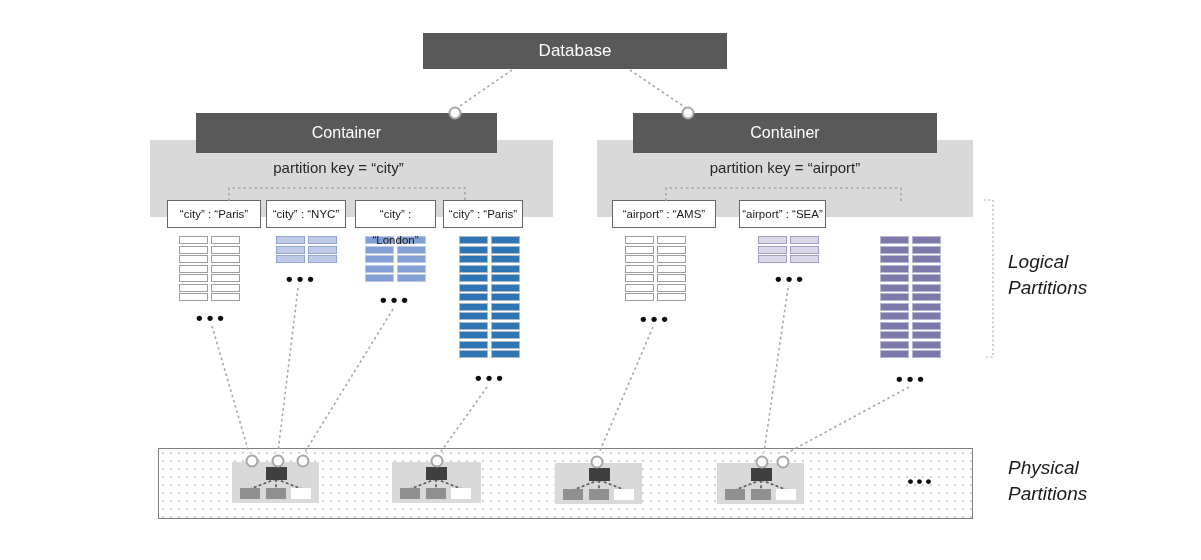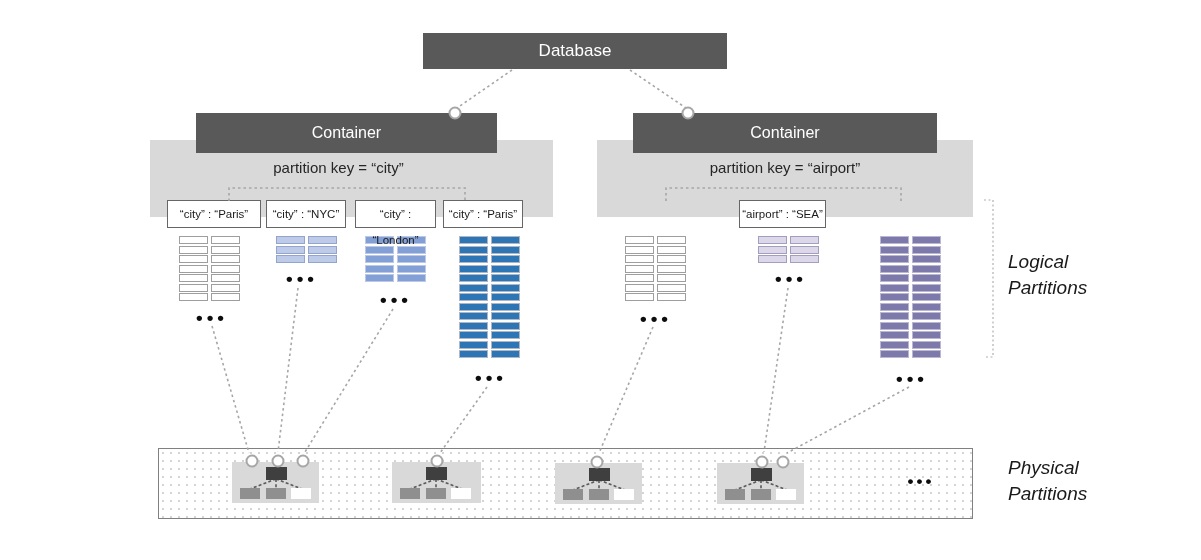--- a/index.html
+++ b/index.html
@@ -117,20 +117,21 @@
       <path d="M788,288 L764,452"></path>
       <path d="M909,387 L787,453"></path>
     </g>
     <path d="M984,200 L993,200 L993,357 L984,357" fill="none" stroke="#b0b0b0" stroke-width="1.2" stroke-dasharray="2,2.5"></path>
   </svg>
 
   <div class="part-label lb-london">“city” : “Paris”</div>
   <div class="part-label lb-nyc">“city” : “NYC”</div>
   <div class="part-label lb-paris">“city” : “London”</div>
   <div class="part-label lb-rome">“city” : “Paris”</div>
+  <div class="part-label lb-ams">“airport” : “AMS”</div>
   <div class="part-label lb-sea">“airport” : “SEA”</div>
 
   <div class="stack st-london">
       <div class="doc" style="background: rgb(255, 255, 255); border-color: rgb(158, 158, 158);"></div>
       <div class="doc" style="background: rgb(255, 255, 255); border-color: rgb(158, 158, 158);"></div>
       <div class="doc" style="background: rgb(255, 255, 255); border-color: rgb(158, 158, 158);"></div>
       <div class="doc" style="background: rgb(255, 255, 255); border-color: rgb(158, 158, 158);"></div>
       <div class="doc" style="background: rgb(255, 255, 255); border-color: rgb(158, 158, 158);"></div>
       <div class="doc" style="background: rgb(255, 255, 255); border-color: rgb(158, 158, 158);"></div>
       <div class="doc" style="background: rgb(255, 255, 255); border-color: rgb(158, 158, 158);"></div>

